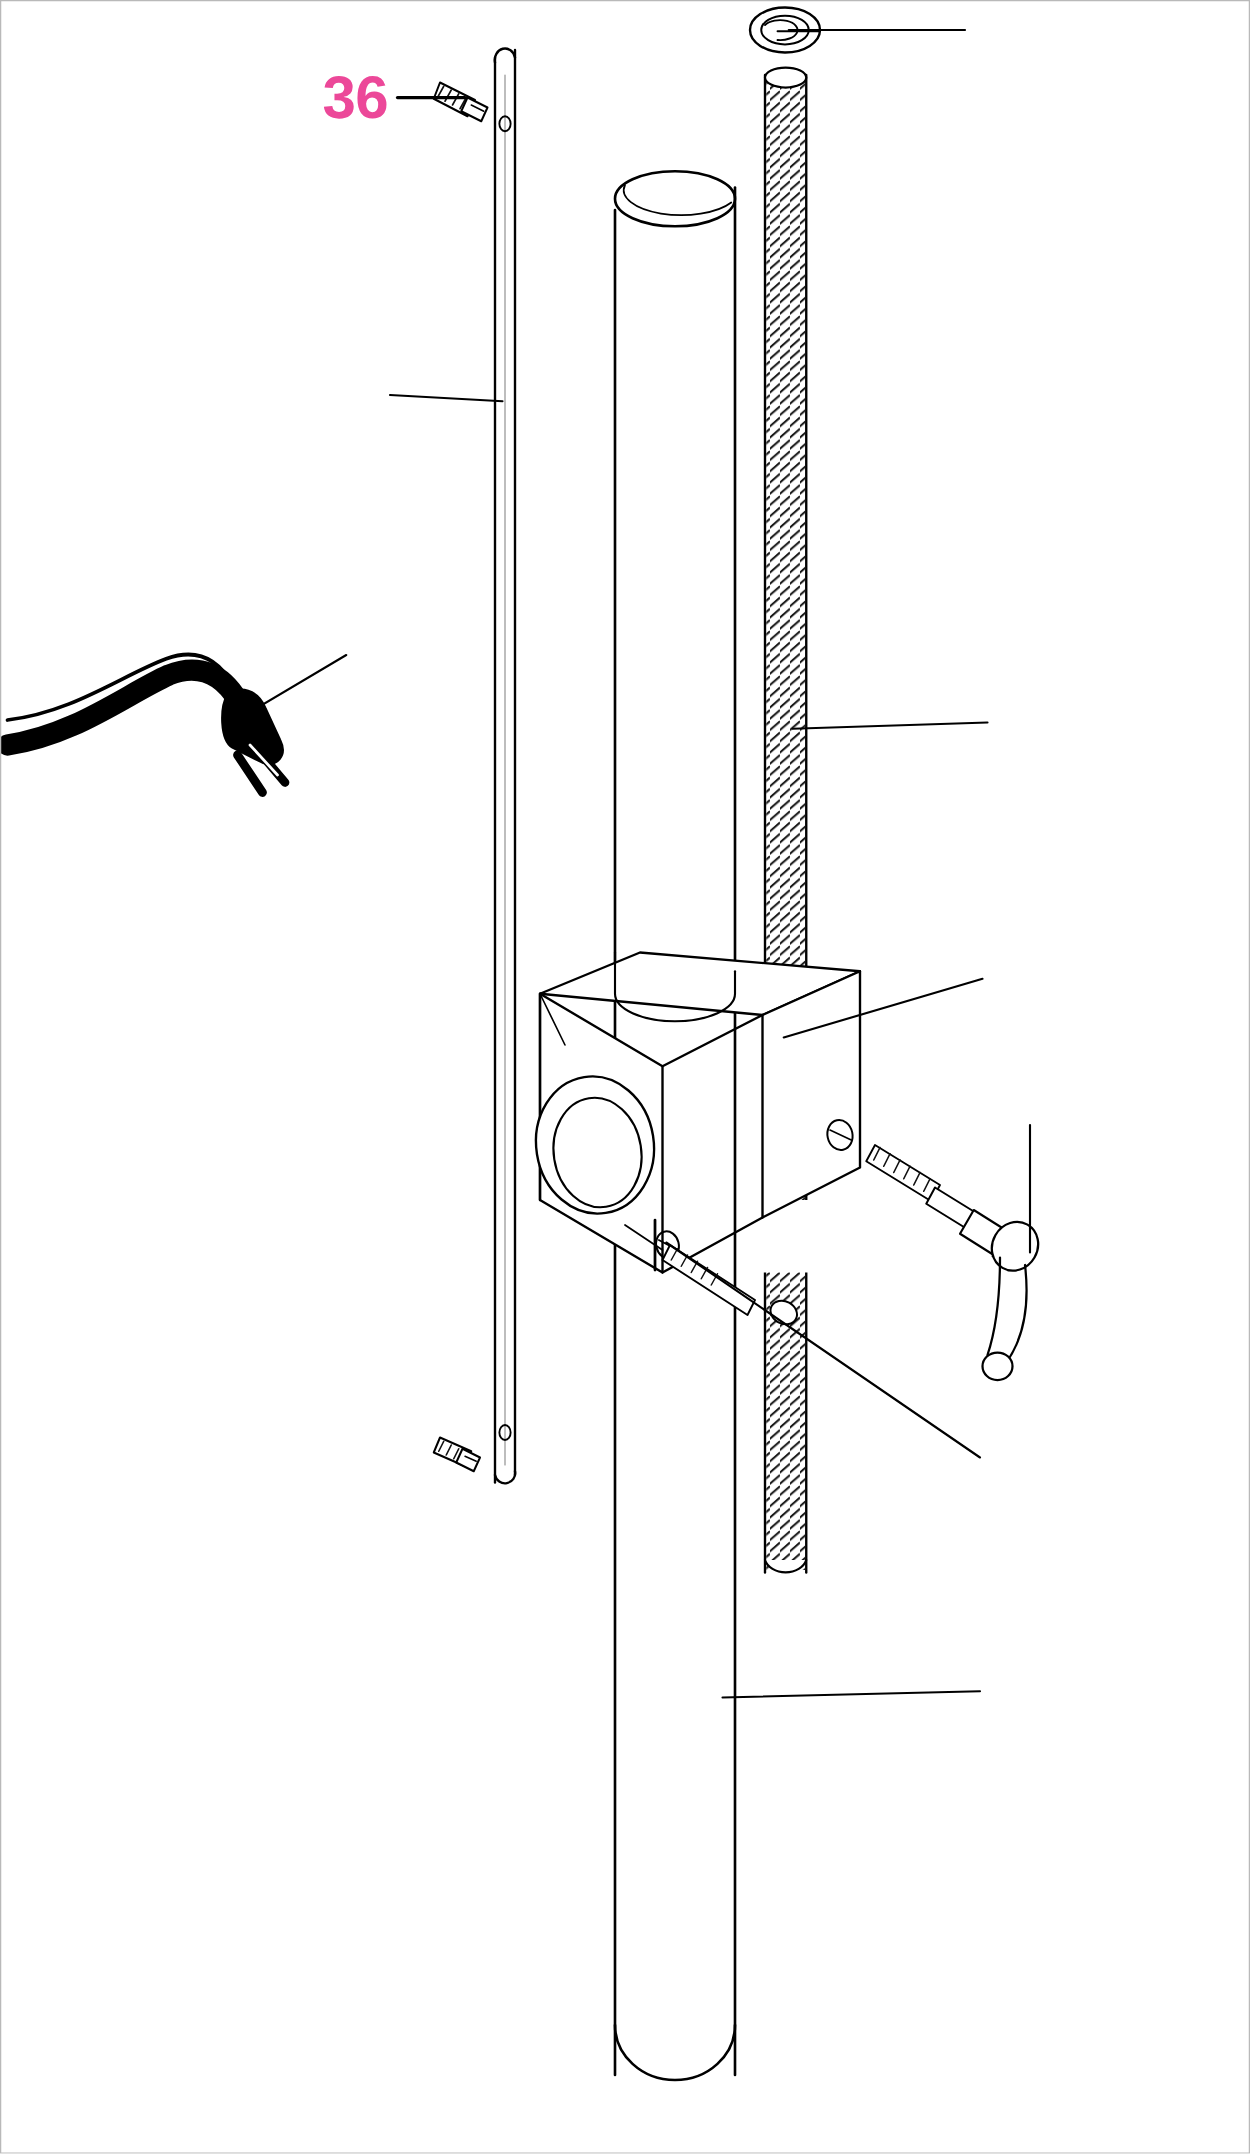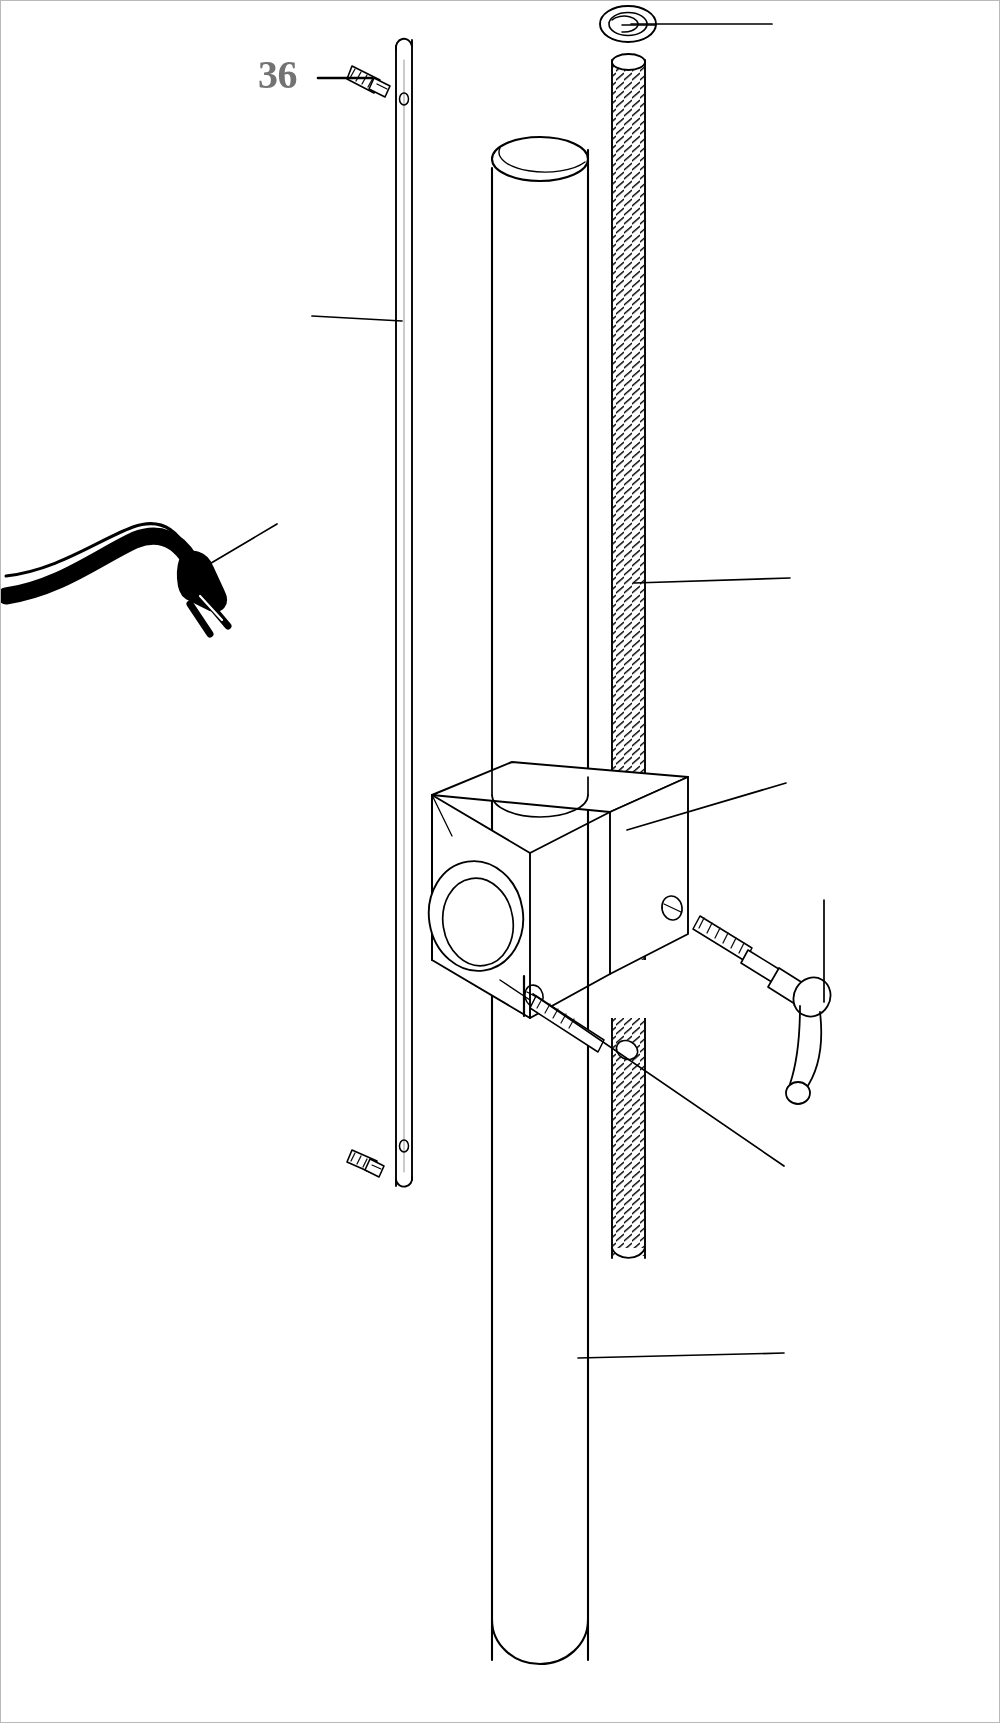--- a/index.html
+++ b/index.html
@@ -28,25 +28,25 @@
   }
   #diagram-svg {
     position: absolute;
     left: 0; top: 0;
     width: 1000px;
     height: 1723px;
     display: block;
   }
   .callout-number {
     position: absolute;
-    font-family: Liberation Serif, serif;
+    font-family: Liberation Sans, sans-serif;
     font-weight: bold;
-    font-size: 40px;
+    font-size: 48px;
     line-height: 1;
-    color: #737373;
+    color: #ec4899;
     letter-spacing: -0.5px;
     white-space: nowrap;
   }
 </style>
 </head>
 <body>
 
 <div id="page">
 
   <svg id="diagram-svg" viewBox="0 0 1000 1723" xmlns="http://www.w3.org/2000/svg">

